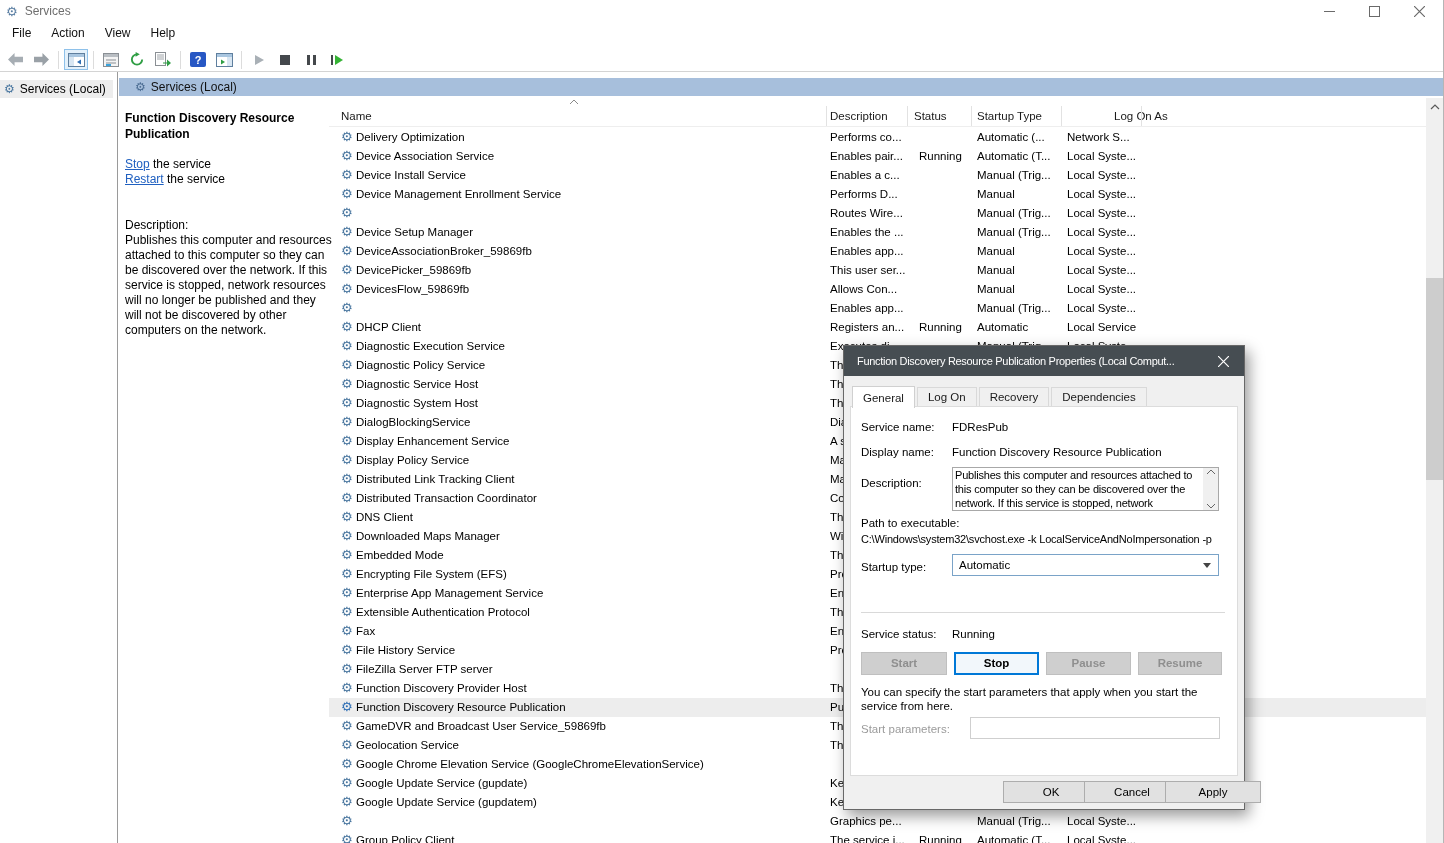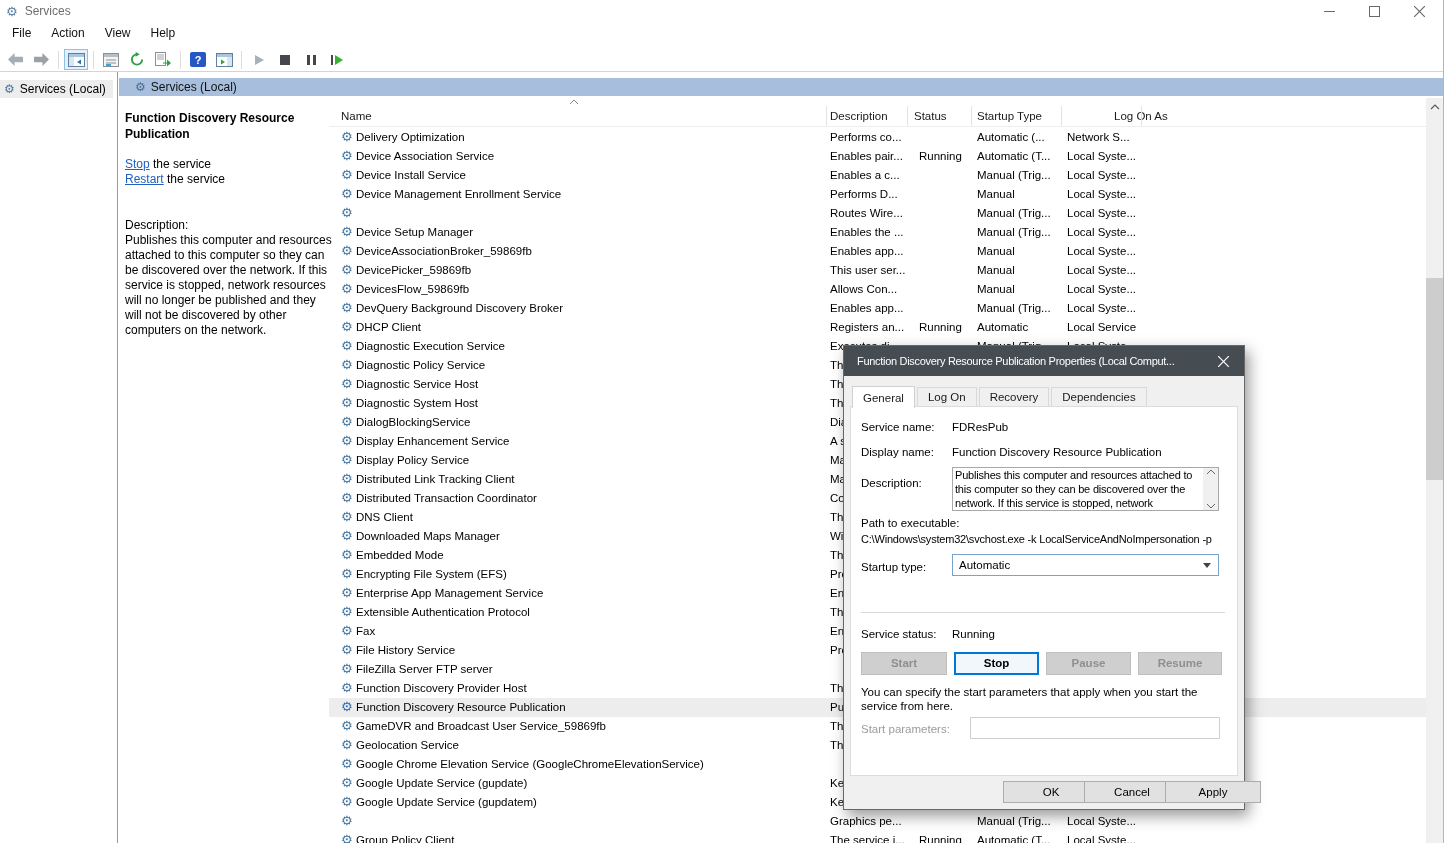--- a/index.html
+++ b/index.html
@@ -321,21 +321,20 @@
           <div class="row" style="top: 152px;">
             <span class="rgear gear">⚙</span>
             <div class="cell c-name">DevicesFlow_59869fb</div>
             <div class="cell c-desc">Allows Con...</div>
             <div class="cell c-status"></div>
             <div class="cell c-startup">Manual</div>
             <div class="cell c-logon">Local Syste...</div>
           </div>
           <div class="row" style="top: 171px;">
             <span class="rgear gear">⚙</span>
-            <div class="cell c-name">DevQuery Background Discovery Broker</div>
             <div class="cell c-desc">Enables app...</div>
             <div class="cell c-status"></div>
             <div class="cell c-startup">Manual (Trig...</div>
             <div class="cell c-logon">Local Syste...</div>
           </div>
           <div class="row" style="top: 190px;">
             <span class="rgear gear">⚙</span>
             <div class="cell c-name">DHCP Client</div>
             <div class="cell c-desc">Registers an...</div>
             <div class="cell c-status">Running</div>

